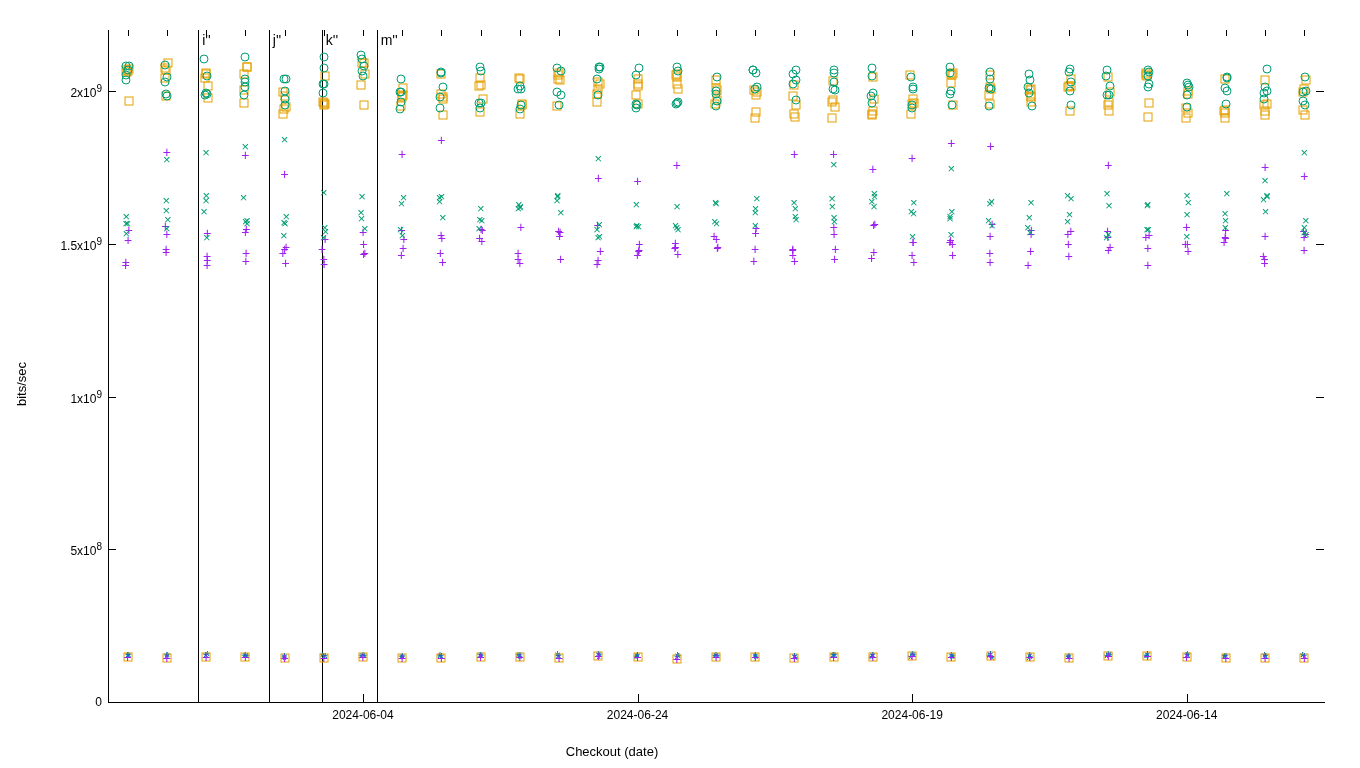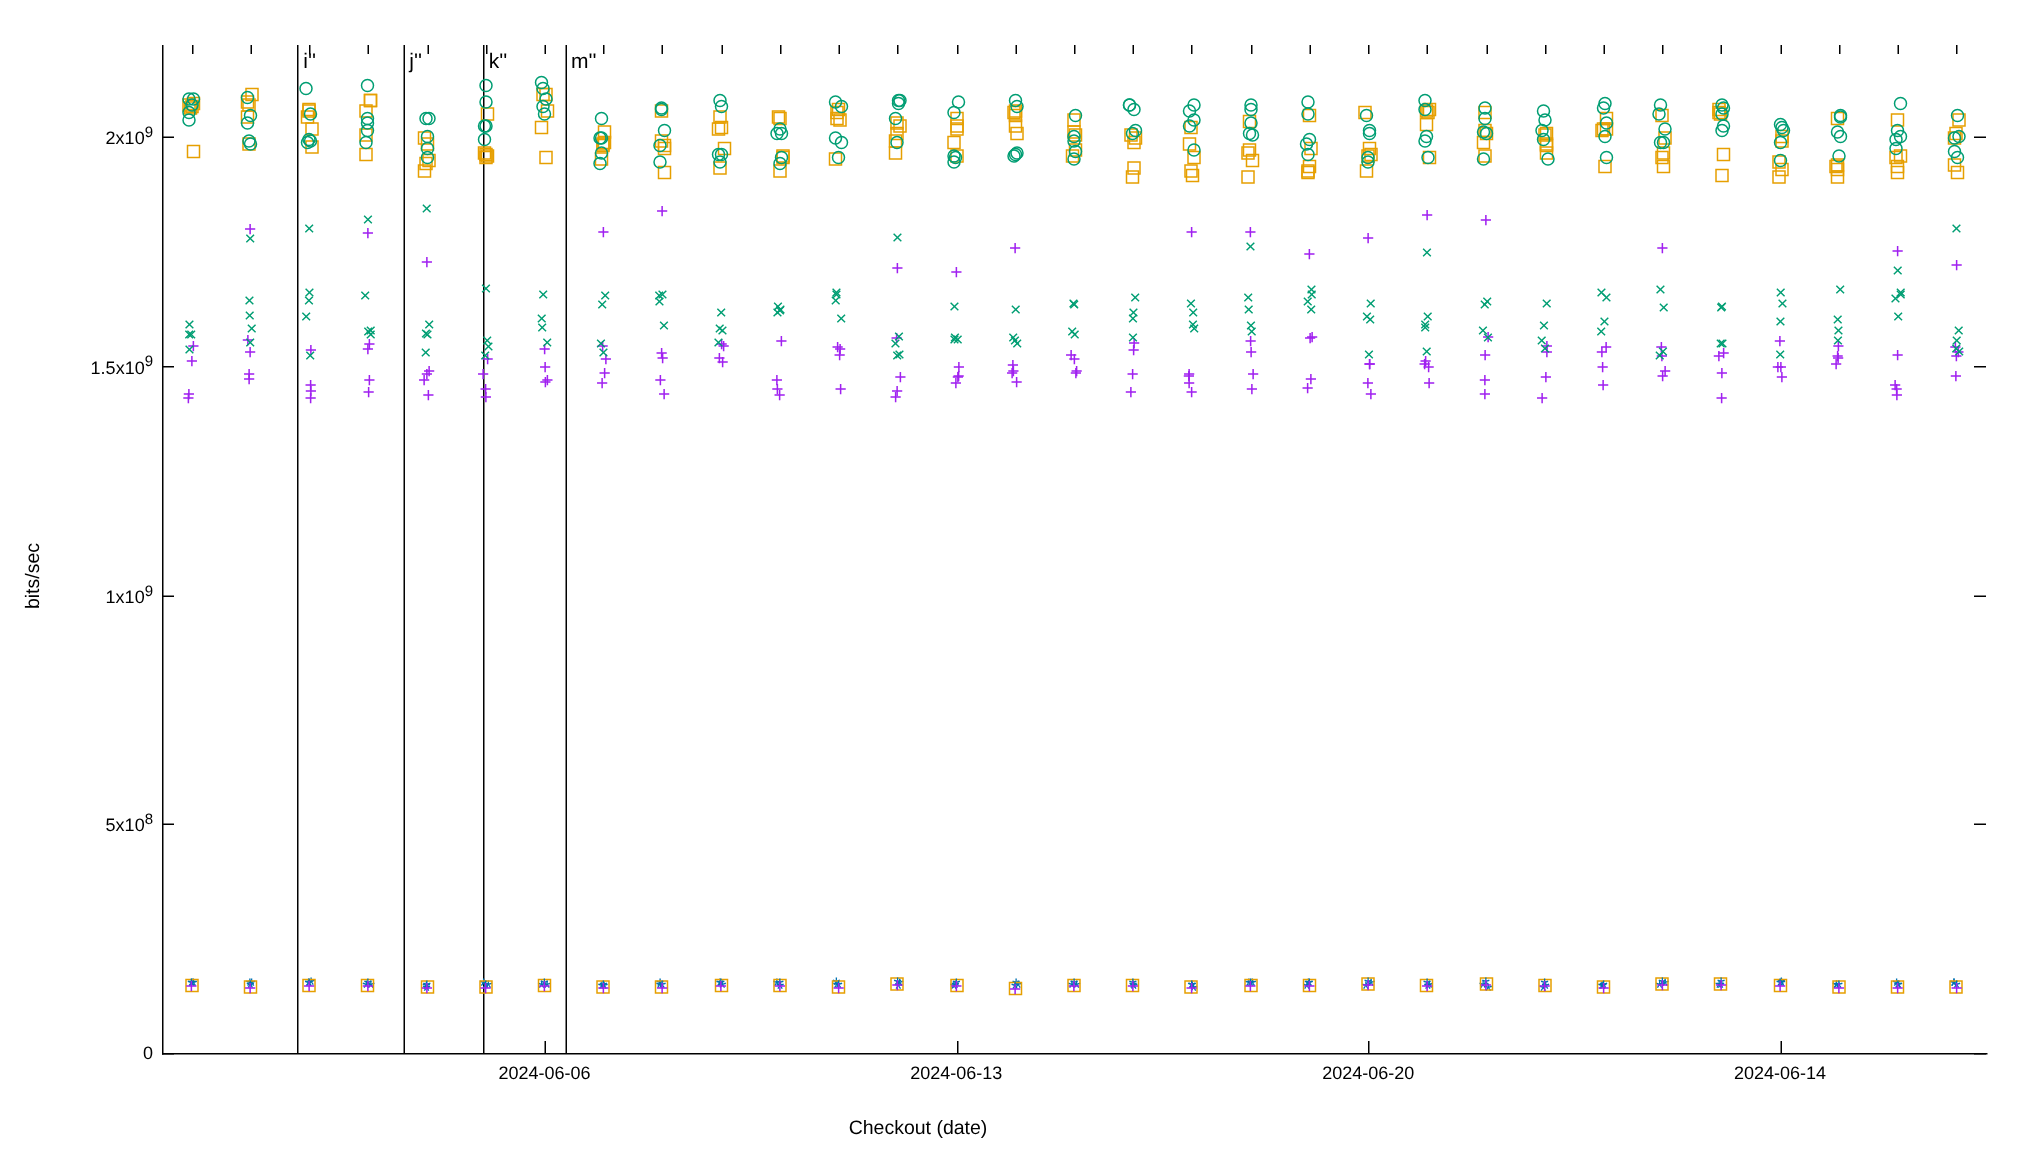--- a/index.html
+++ b/index.html
@@ -40,25 +40,25 @@
       <div class="yminor" style="top:549.2727272727273px;left:1316px"></div>
       <div class="ytick" style="top:396.5454545454545px">1x10<sup>9</sup></div>
       <div class="ytick-line" style="top:396.5454545454545px"></div>
       <div class="yminor" style="top:396.5454545454545px;left:1316px"></div>
       <div class="ytick" style="top:243.81818181818184px">1.5x10<sup>9</sup></div>
       <div class="ytick-line" style="top:243.81818181818184px"></div>
       <div class="yminor" style="top:243.81818181818184px;left:1316px"></div>
       <div class="ytick" style="top:91.09090909090911px">2x10<sup>9</sup></div>
       <div class="ytick-line" style="top:91.09090909090911px"></div>
       <div class="yminor" style="top:91.09090909090911px;left:1316px"></div>
-      <div class="xtick" style="left:362.9677419354839px">2024-06-06</div>
+      <div class="xtick" style="left:362.9677419354839px">2024-06-04</div>
       <div class="xtick-line" style="left:362.9677419354839px"></div>
-      <div class="xtick" style="left:637.5483870967741px">2024-06-13</div>
+      <div class="xtick" style="left:637.5483870967741px">2024-06-24</div>
       <div class="xtick-line" style="left:637.5483870967741px"></div>
-      <div class="xtick" style="left:912.1290322580645px">2024-06-20</div>
+      <div class="xtick" style="left:912.1290322580645px">2024-06-19</div>
       <div class="xtick-line" style="left:912.1290322580645px"></div>
       <div class="xtick" style="left:1186.7096774193549px">2024-06-14</div>
       <div class="xtick-line" style="left:1186.7096774193549px"></div>
       <div class="xminor" style="left:127.61290322580645px"></div>
       <div class="xminor" style="left:166.83870967741936px"></div>
       <div class="xminor" style="left:206.06451612903226px"></div>
       <div class="xminor" style="left:245.29032258064515px"></div>
       <div class="xminor" style="left:284.51612903225805px"></div>
       <div class="xminor" style="left:323.741935483871px"></div>
       <div class="xminor" style="left:362.9677419354839px"></div>

